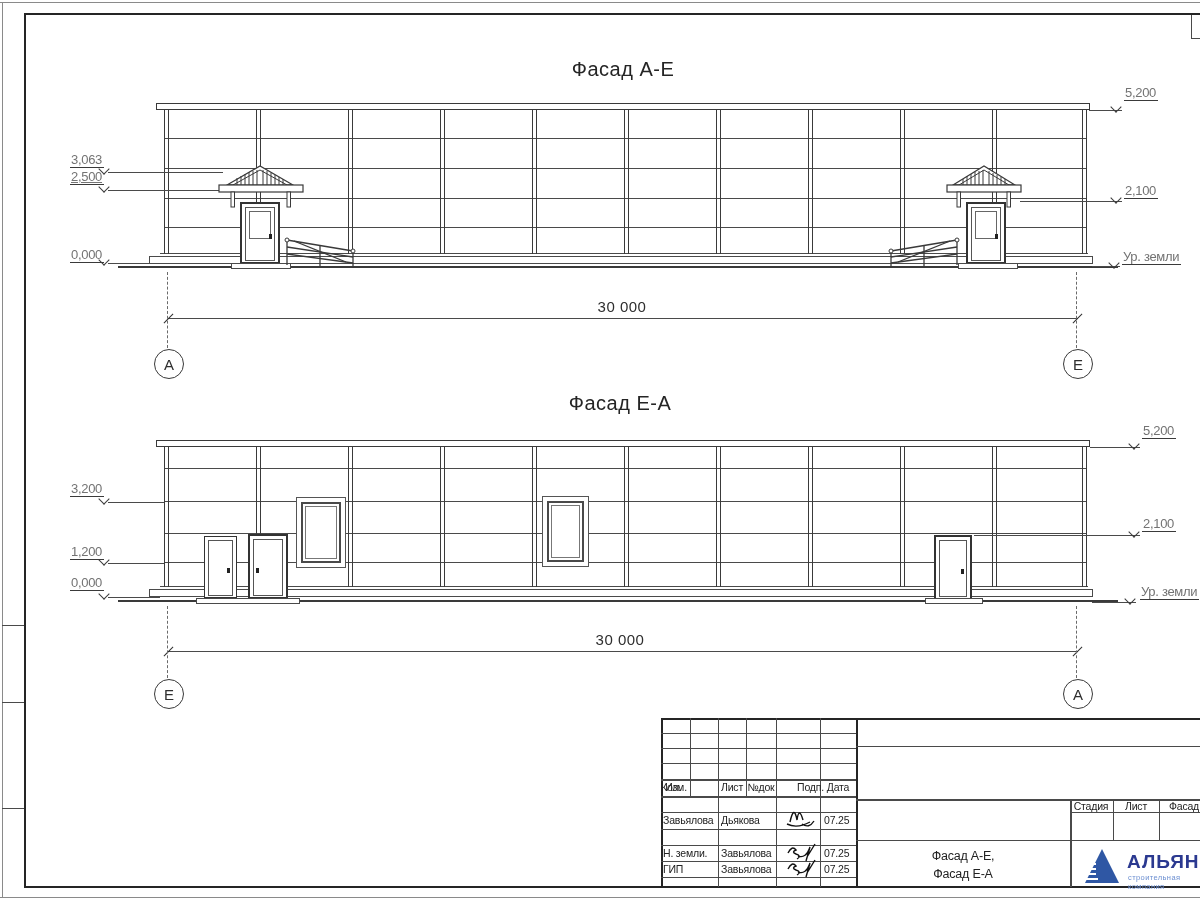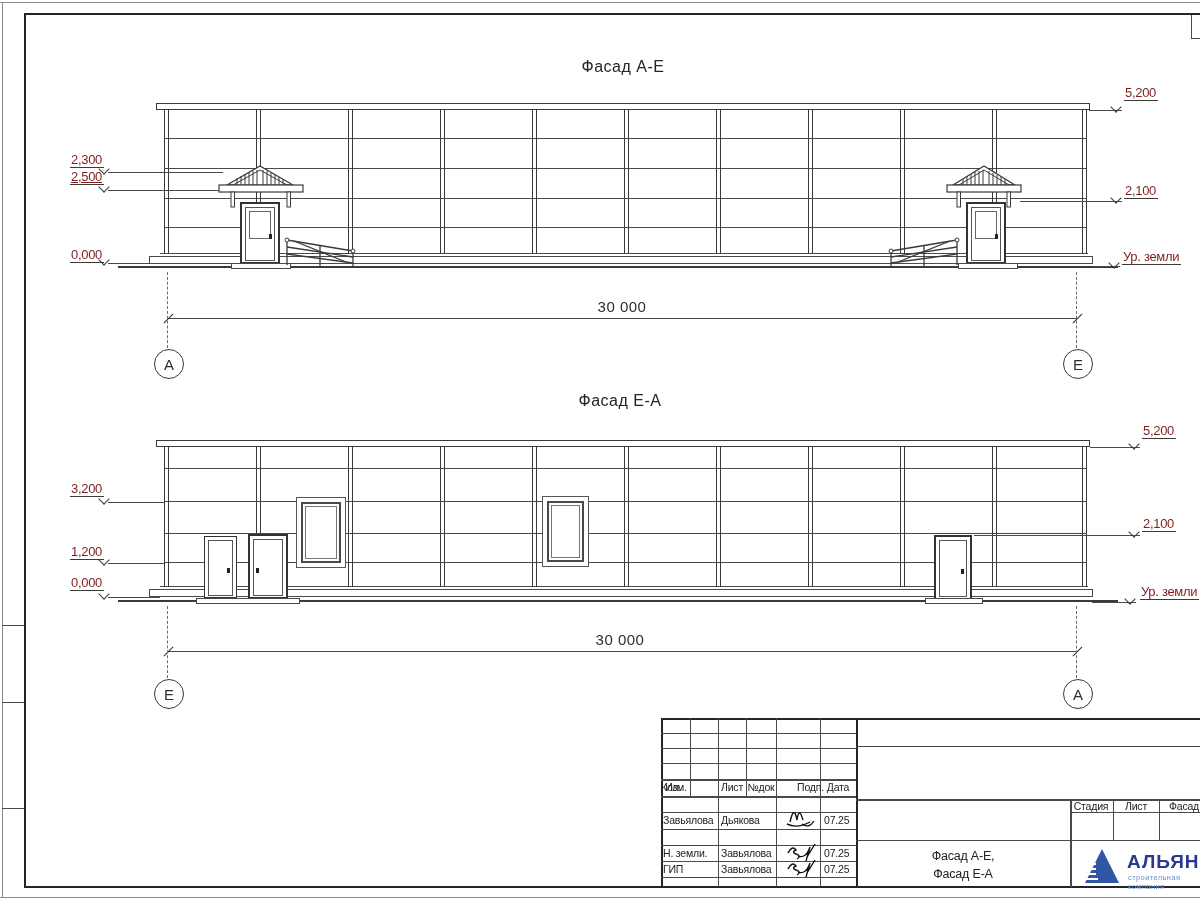--- a/index.html
+++ b/index.html
@@ -2,29 +2,29 @@
 <html><head>
 <meta charset="utf-8">
 <style>
   html,body{margin:0;padding:0;}
   body{width:1200px;height:900px;overflow:hidden;background:#fff;position:relative;
        font-family:"Liberation Sans", sans-serif;color:#333;}
   .abs{position:absolute;}
   .hl{position:absolute;background:#4a4a4a;height:1px;}
   .vl{position:absolute;background:#4a4a4a;width:1px;}
   .hl.bold,.vl.bold{background:#252525;}
-  .elev{position:absolute;font-size:13px;letter-spacing:-0.3px;color:#7f1d1d;
+  .elev{position:absolute;font-size:13px;letter-spacing:-0.3px;color:#737373;
         border-bottom:1px solid #3a3a3a;padding:0 2px 0 1px;white-space:nowrap;}
   .varrow{position:absolute;width:7px;height:7px;border-left:1px solid #3a3a3a;
           border-bottom:1px solid #3a3a3a;transform:rotate(-45deg);}
   .tick{position:absolute;width:13px;height:1px;background:#2e2e2e;transform:rotate(-45deg);}
   .dash{position:absolute;width:0;border-left:1px dashed #6a6a6a;}
   .axis-circle{position:absolute;width:28px;height:28px;border:1.4px solid #3a3a3a;border-radius:50%;
                display:flex;align-items:center;justify-content:center;font-size:15px;color:#2e2e2e;background:#fff;}
-  .ftitle{position:absolute;font-size:16px;letter-spacing:0.5px;color:#252525;transform:translateX(-50%);}
+  .ftitle{position:absolute;font-size:20px;letter-spacing:0.5px;color:#252525;transform:translateX(-50%);}
   .dimtxt{position:absolute;font-size:15px;color:#2e2e2e;transform:translateX(-50%);letter-spacing:0.5px;}
   .door{position:absolute;background:#fff;border:2px solid #333;box-sizing:border-box;}
   .door .leaf{position:absolute;left:3px;top:3px;right:3px;bottom:1px;border:1px solid #555;}
   .door .glass{position:absolute;left:7px;top:7px;right:7px;height:45%;border:1px solid #666;}
   .door .handle{position:absolute;width:3px;height:5px;background:#222;right:6px;top:52%;}
   .win{position:absolute;background:#fff;border:1px solid #555;box-sizing:border-box;}
   .win .inner{position:absolute;left:4px;top:4px;right:4px;bottom:4px;border:2px solid #4a4a4a;}
   .win .inner2{position:absolute;left:8px;top:8px;right:8px;bottom:8px;border:1px solid #777;}
   .plinth{position:absolute;border:1px solid #4a4a4a;background:#fff;box-sizing:border-box;}
   .platform{position:absolute;border:1px solid #4a4a4a;background:#fff;box-sizing:border-box;}
@@ -55,21 +55,21 @@
 <div class="ftitle" style="left:620px;top:392px">Фасад Е-А</div>
 
 <div class="dimtxt" style="left:622px;top:298px">30 000</div>
 <div class="dimtxt" style="left:620px;top:631px">30 000</div>
 
 <div class="axis-circle" style="left: 154px; top: 349px; z-index: 5; position: absolute;">А</div>
 <div class="axis-circle" style="left: 1063px; top: 349px; z-index: 5; position: absolute;">Е</div>
 <div class="axis-circle" style="left: 154px; top: 679px; z-index: 5; position: absolute;">Е</div>
 <div class="axis-circle" style="left: 1063px; top: 679px; z-index: 5; position: absolute;">А</div>
 
-<div class="elev" style="left: 70px; top: 152px; z-index: 5; position: absolute;">2,300</div>
+<div class="elev" style="left: 70px; top: 152px; z-index: 5; position: absolute;">3,063</div>
 <div class="elev" style="left: 70px; top: 169px; z-index: 5; position: absolute; text-decoration: underline;">2,500</div>
 <div class="elev" style="left: 70px; top: 247px; z-index: 5; position: absolute;">0,000</div>
 
 <div class="elev" style="left: 1124px; top: 85px; z-index: 5; position: absolute;">5,200</div>
 <div class="elev" style="left: 1124px; top: 183px; z-index: 5; position: absolute;">2,100</div>
 <div class="elev" style="left: 1122px; top: 249px; z-index: 5; position: absolute;">Ур. земли</div>
 
 <div class="elev" style="left: 70px; top: 481px; z-index: 5; position: absolute;">3,200</div>
 <div class="elev" style="left: 70px; top: 544px; z-index: 5; position: absolute;">1,200</div>
 <div class="elev" style="left: 70px; top: 575px; z-index: 5; position: absolute;">0,000</div>

